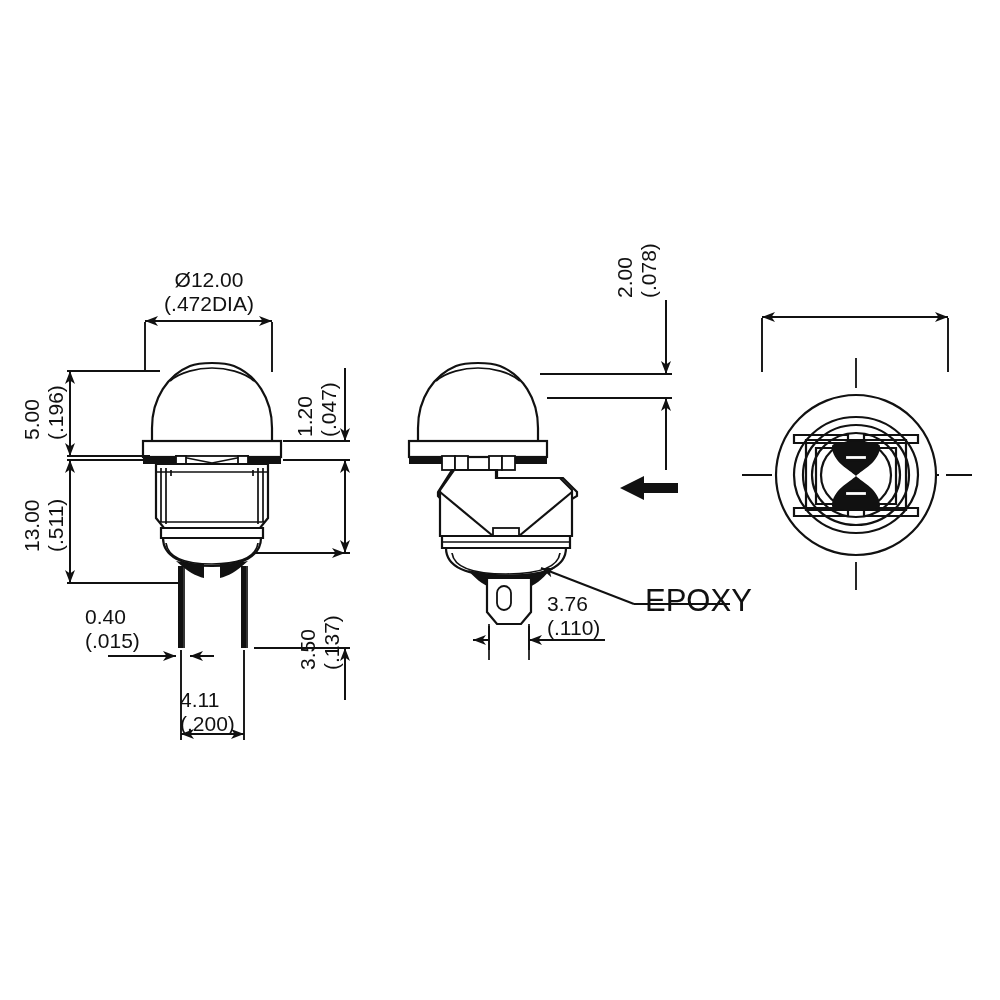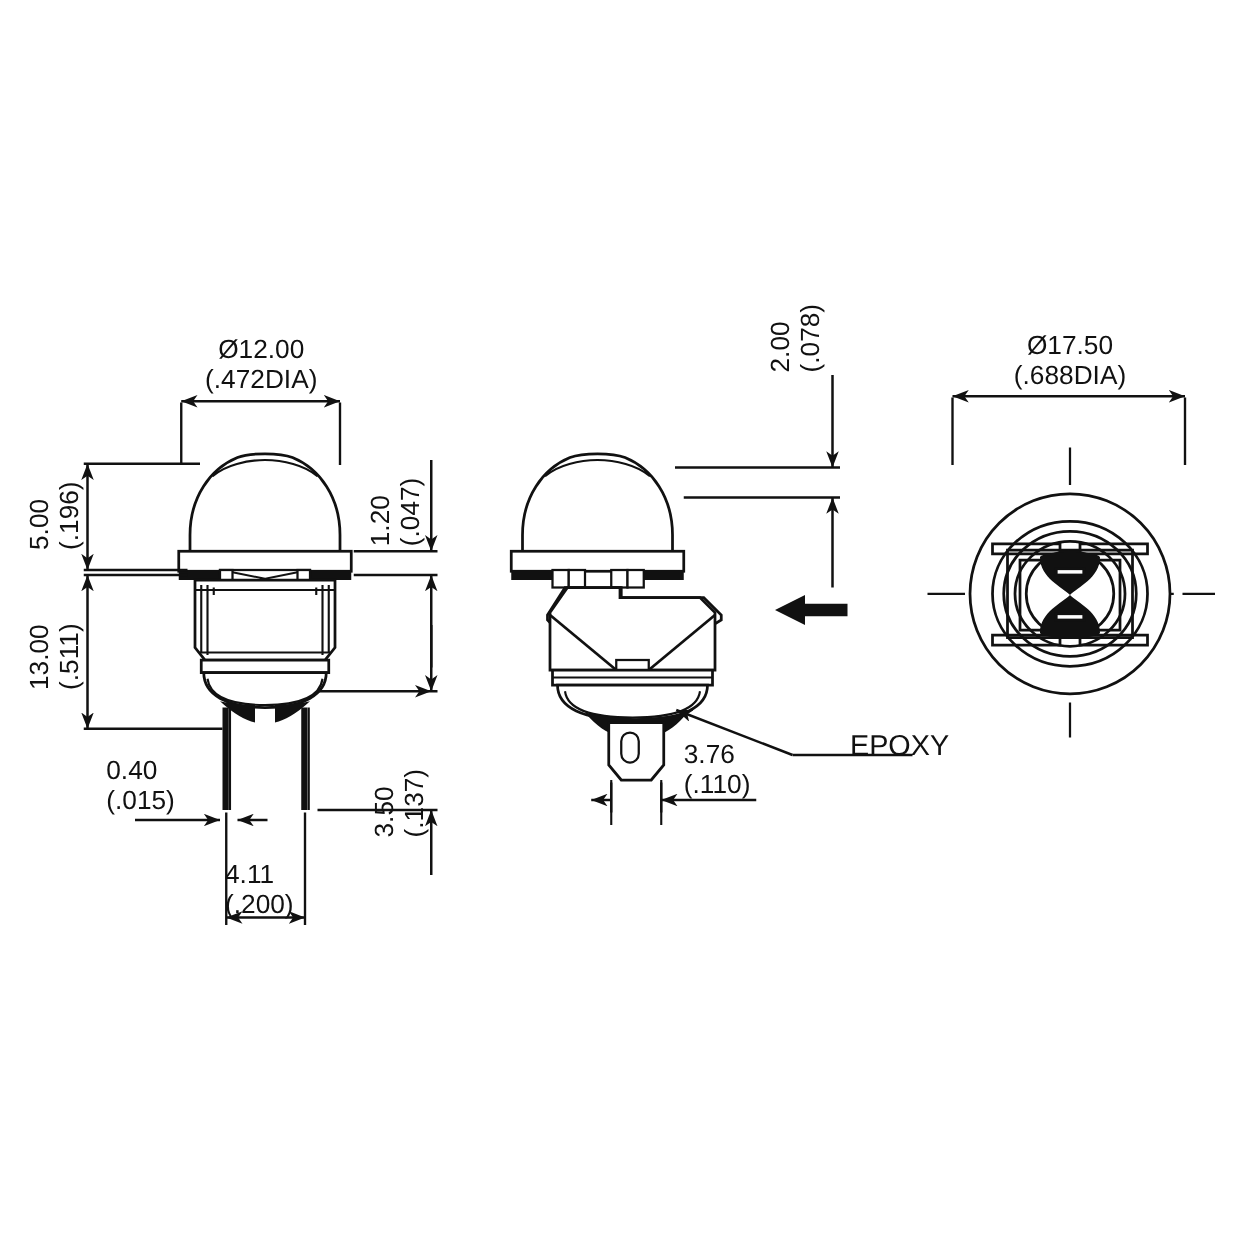--- a/index.html
+++ b/index.html
@@ -301,17 +301,16 @@
   <div class="dimtext vert" style="left:296px; top:670px;"><span>3.50</span><br><span>(.137)</span></div>
 
   <div class="dimtext" style="left:85px; top:605px;"><span>0.40</span><br><span>(.015)</span></div>
 
   <div class="dimtext" style="left:180px; top:688px;"><span>4.11</span><br><span>(.200)</span></div>
 
   <div class="dimtext vert" style="left:613px; top:298px;"><span>2.00</span><br><span>(.078)</span></div>
 
   <div class="dimtext" style="left:547px; top:592px;"><span>3.76</span><br><span>(.110)</span></div>
 
-  <div class="dimtext" style="left:680px; top:583px; font-size:23px;"><span>EPOXY</span></div>
-
-  <div class="dimtext center" style="left:786px; top:265px; width:140px;"><span>Ø17.50</span><br><span>(.688DIA)</span></div>
+  <div class="dimtext" style="left:645px; top:583px; font-size:31px;"><span>EPOXY</span></div>
+
 
 </div>
 
 </body></html>

